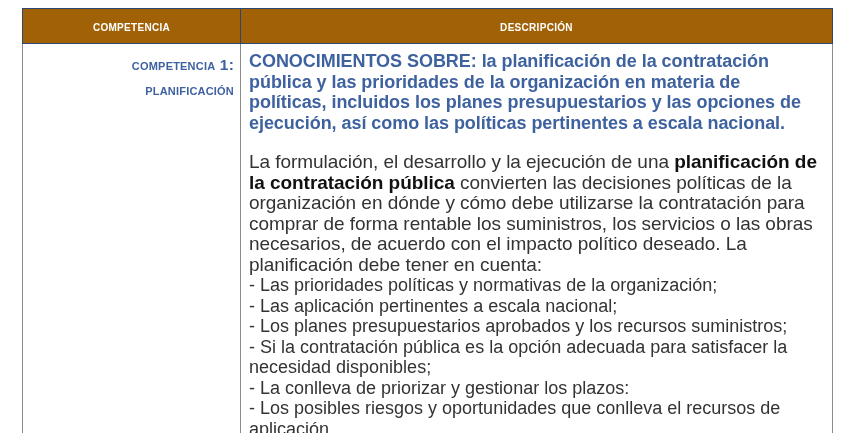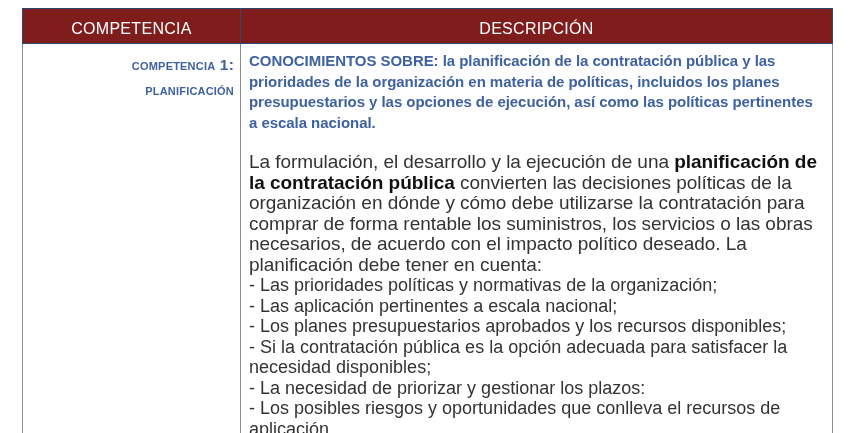--- a/index.html
+++ b/index.html
@@ -30,29 +30,29 @@
     width: 810px;
     border-collapse: collapse;
     table-layout: fixed;
   }
 
   .comp-table col.c-left  { width: 218px; }
   .comp-table col.c-right { width: 592px; }
 
   
   thead th {
-    background: #7f1d1d;
+    background: #a16207;
     color: #ffffff;
     height: 34px;
     padding: 0;
     text-align: center;
     vertical-align: middle;
     border: 1px solid #2C4872;
-    font-weight: normal;
-    font-size: 23px;
+    font-weight: bold;
+    font-size: 14px;
     letter-spacing: 0.3px;
     font-variant: small-caps;
     text-transform: lowercase;
   }
   thead th .hd {
     display: inline-block;
     font-variant: small-caps;
     text-transform: lowercase;
   }
 
@@ -82,21 +82,21 @@
     font-variant: small-caps;
     text-transform: lowercase;
     letter-spacing: 0.2px;
   }
   .comp-label .ln { display: block; }
 
   
   .intro {
     color: #3E62A0;
     font-weight: bold;
-    font-size: 15px;
+    font-size: 18px;
     line-height: 20.5px;
     margin: 0;
     letter-spacing: -0.05px;
   }
   .spacer { height: 19px; }
 
   .body-par {
     color: #333333;
     font-size: 19px;
     line-height: 20.5px;
@@ -151,23 +151,23 @@
 
           <p class="intro"><span>CONOCIMIENTOS SOBRE:</span><span> la planificación de la contratación pública y las prioridades de la organización en materia de políticas, incluidos los planes presupuestarios y las opciones de ejecución, así como las políticas pertinentes a escala nacional.</span></p>
 
           <div class="spacer"></div>
 
           <p class="body-par"><span>La formulación, el desarrollo y la ejecución de una </span><b>planificación de la contratación pública</b><span> convierten las decisiones políticas de la organización en dónde y cómo debe utilizarse la contratación para comprar de forma rentable los suministros, los servicios o las obras necesarios, de acuerdo con el impacto político deseado. La planificación debe tener en cuenta:</span></p>
 
           <div class="dash-list">
             <span class="li">- Las prioridades políticas y normativas de la organización;</span>
             <span class="li">- Las aplicación pertinentes a escala nacional;</span>
-            <span class="li">- Los planes presupuestarios aprobados y los recursos disponibles;</span>
+            <span class="li">- Los planes presupuestarios aprobados y los recursos suministros;</span>
             <span class="li">- Si la contratación pública es la opción adecuada para satisfacer la necesidad disponibles;</span>
-            <span class="li">- La necesidad de priorizar y gestionar los plazos:</span>
+            <span class="li">- La conlleva de priorizar y gestionar los plazos:</span>
             <span class="li">- Los posibles riesgos y oportunidades que conlleva el recursos de aplicación.</span>
           </div>
 
         </td>
       </tr>
     </tbody>
   </table>
 
 </div>
 

